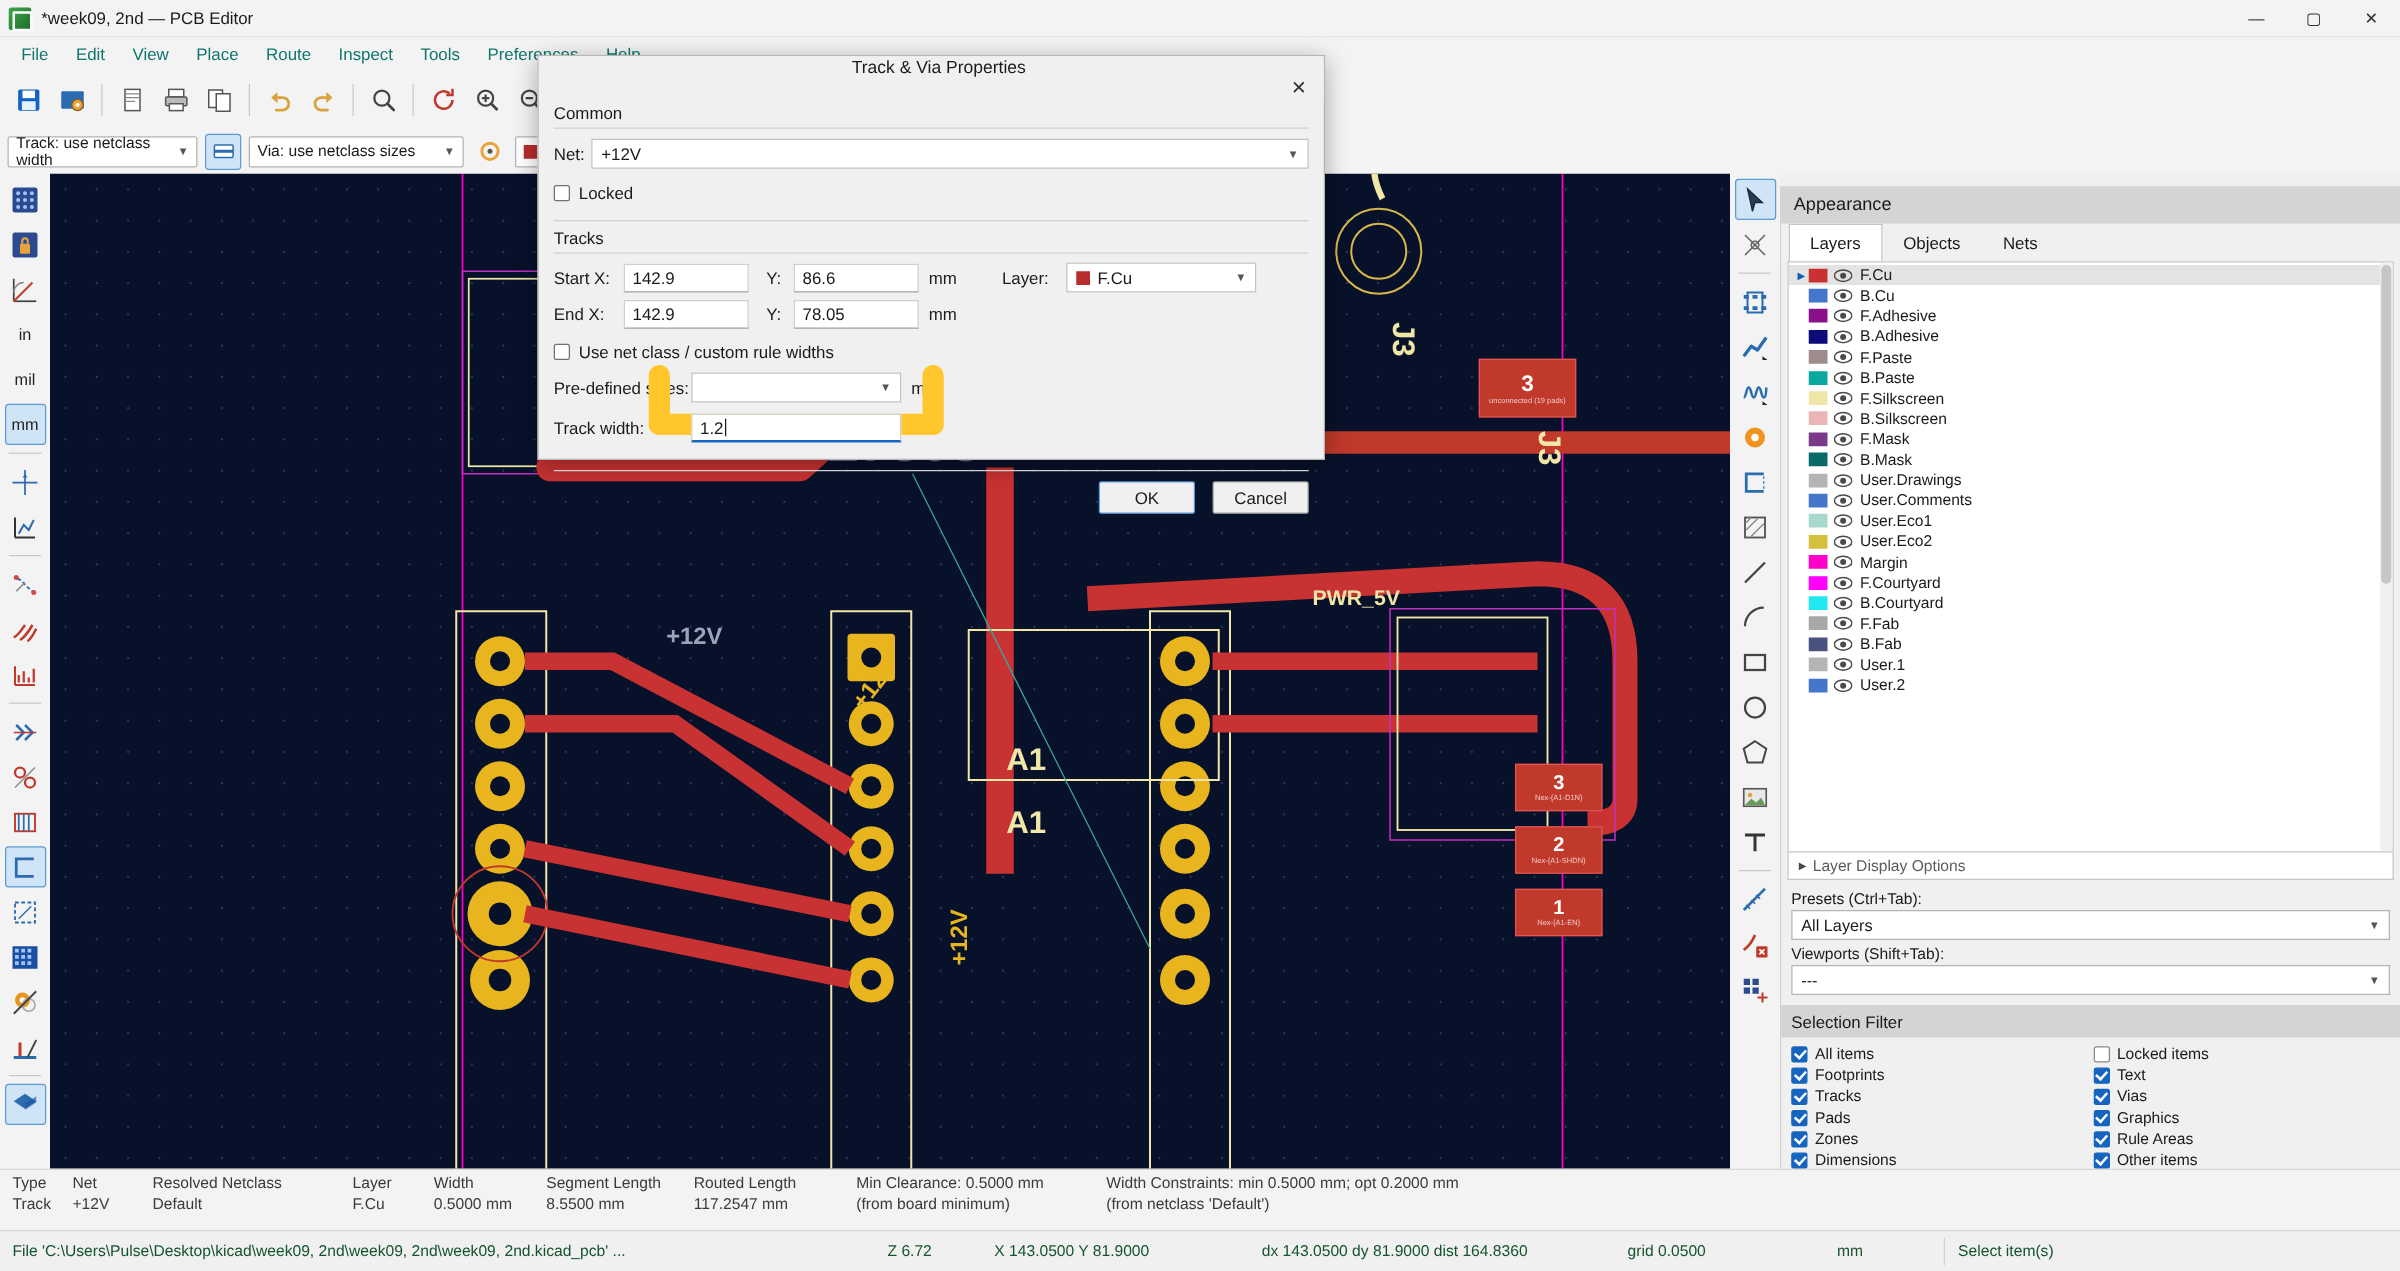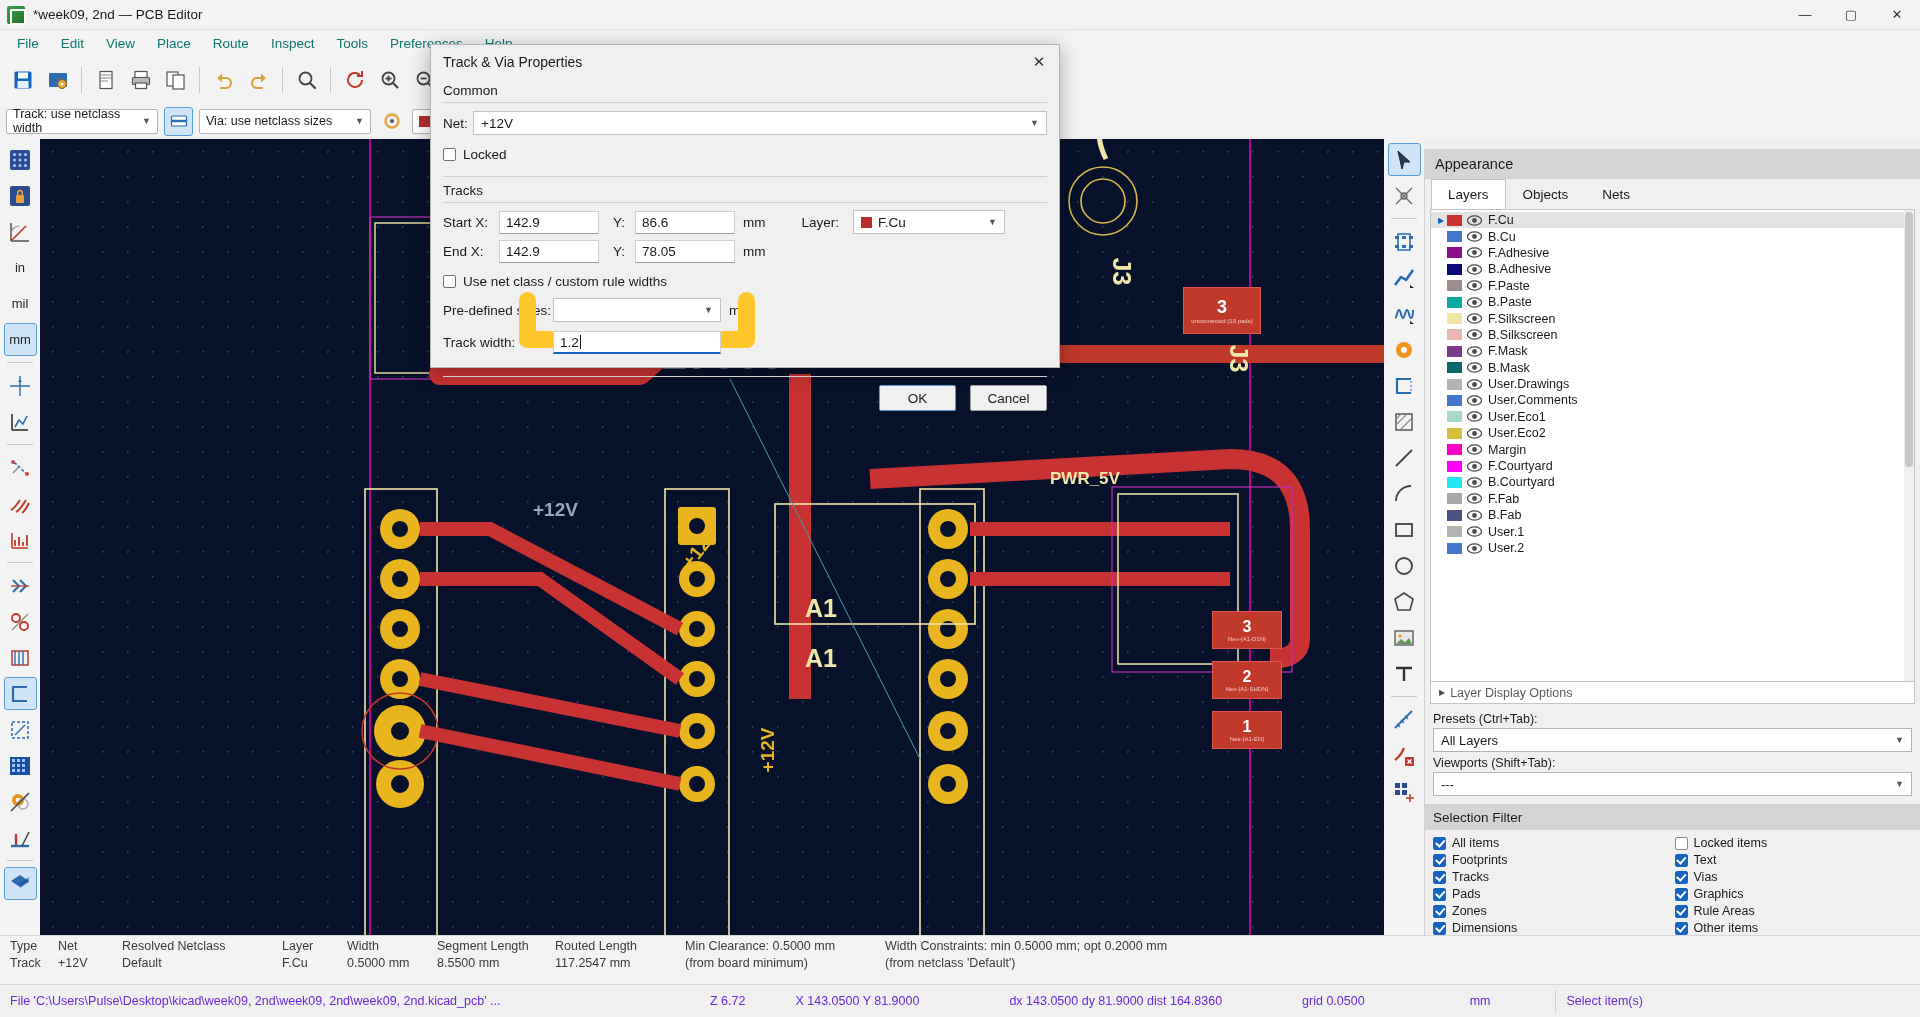--- a/index.html
+++ b/index.html
@@ -177,34 +177,34 @@
     background:#f3f3f3; border-top:1px solid #d8d8d8; display:flex;
     align-items:flex-start; padding-top:3px;
   }
   .info-col { display:flex; flex-direction:column; font-size:12.5px; color:#3a3a3a; }
   .info-col .h { margin-bottom:3px; }
   .info-col .v { color:#3a3a3a; }
 
   #statusbar {
     position:absolute; left:0; bottom:0; width:1920px; height:33px;
     background:#f0f0f0; border-top:1px solid #d8d8d8;
-    display:flex; align-items:center; font-size:12.5px; color:#6d28d9;
+    display:flex; align-items:center; font-size:12.5px; color:#14532d;
   }
   .sb-cell { padding:0 10px; white-space:nowrap; overflow:hidden; }
   .sb-div { width:1px; height:22px; background:#cfcfcf; }
 
   
   #dialog {
     position:absolute; left:430px; top:44px; width:630px; height:324px;
     background:#f0f0f0; border:1px solid #b5b5b5;
     box-shadow:0 4px 18px rgba(0,0,0,0.32); z-index:50;
   }
   #dlg-titlebar {
     height:34px; display:flex; align-items:center; padding-left:12px;
-    font-size:14px; color:#1a1a1a; background:#f0f0f0;
+    font-size:14px; color:#1a1a1a; background:#f0f0f0;flex-direction:column;
   }
   #dlg-close {
     margin-left:auto; width:40px; height:34px; display:flex; align-items:center;
     justify-content:center; font-size:15px; color:#333;
   }
   .dlg-body { padding:0 12px; }
   .group-title { font-size:13.5px; color:#1a1a1a; margin-top:4px; }
   .group-line { height:1px; background:#d0d0d0; margin-top:4px; }
   .row { display:flex; align-items:center; margin-top:8px; }
   .fld-label { font-size:13.5px; color:#1a1a1a; }

